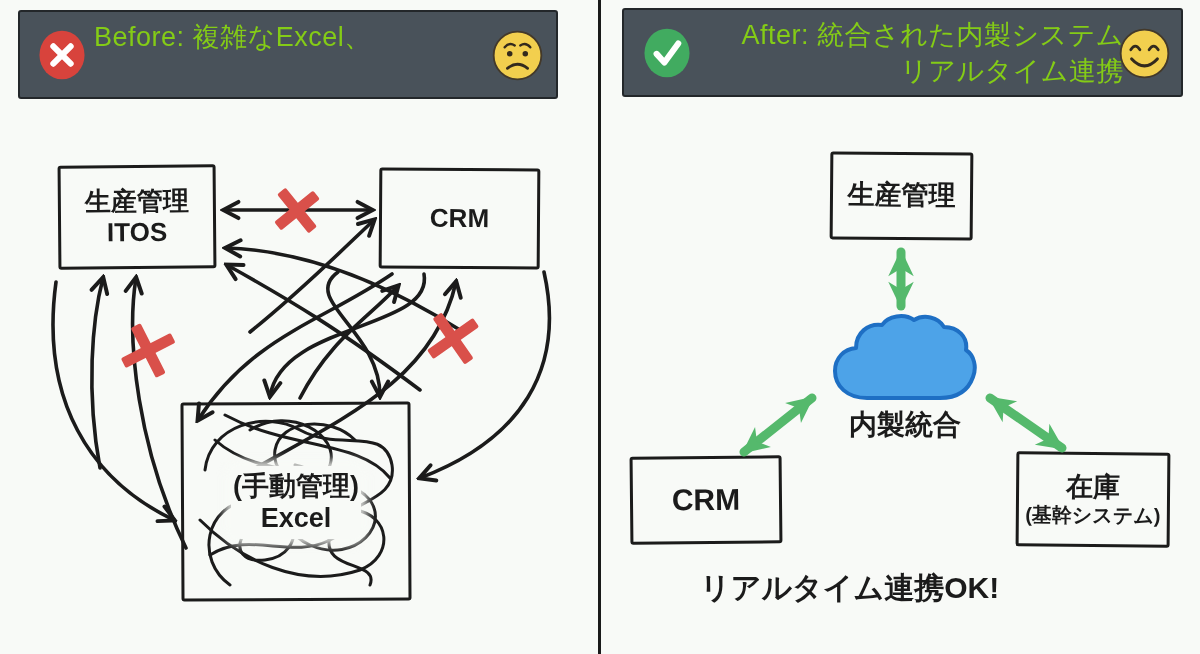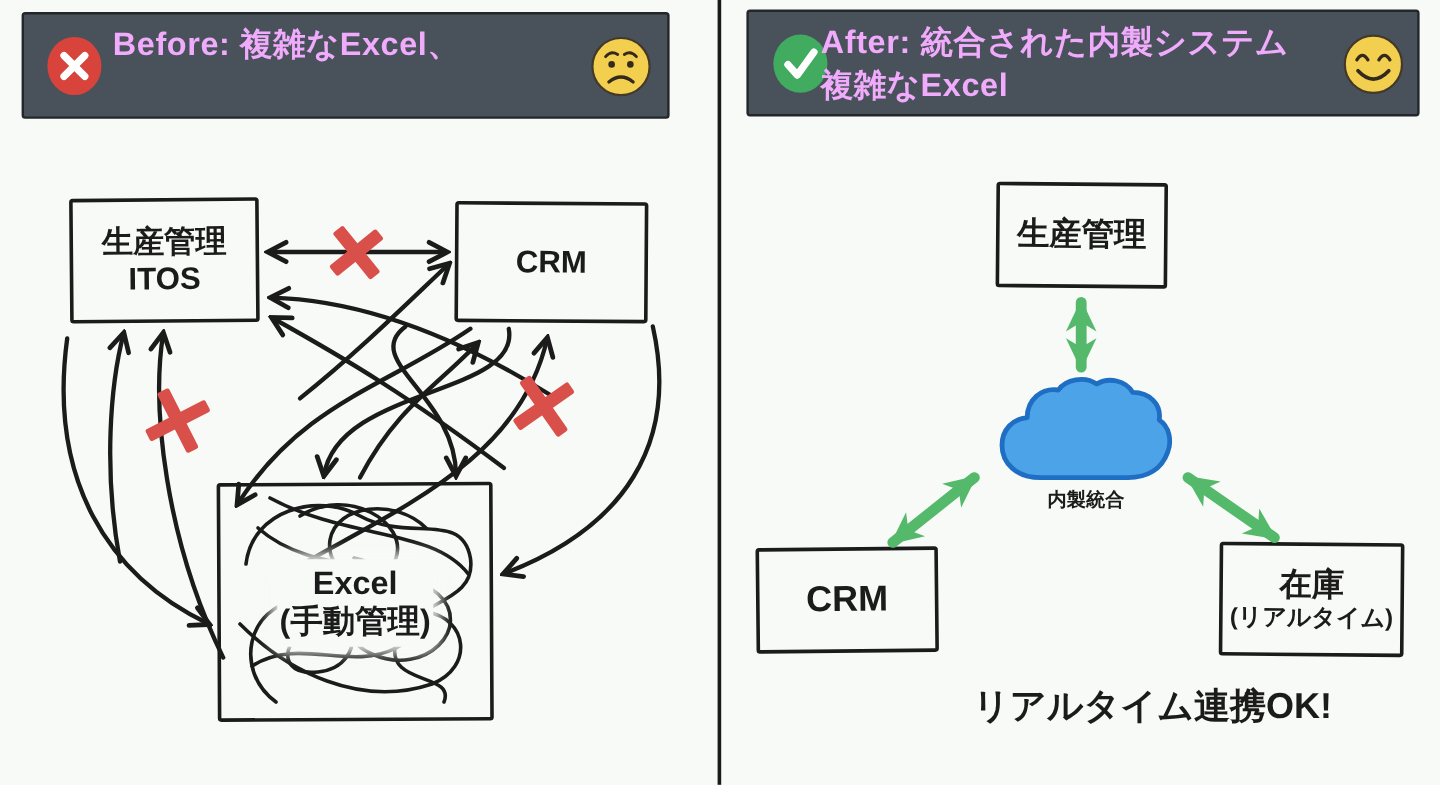--- a/index.html
+++ b/index.html
@@ -19,26 +19,26 @@
   
   .hdr {
     position:absolute; height:89px;
     background:#49525a;
     border:2px solid #23272a;
     border-radius:3px;
   }
   .hdr-left { left:18px; top:10px; width:540px; }
   .hdr-right { left:622px; top:8px; width:561px; }
   .hdr-title {
-    position:absolute; color:#f0abfc; font-weight:bold; font-size:27px;
+    position:absolute; color:#84cc16; font-weight:normal; font-size:27px;
     line-height:1.32; letter-spacing:0.5px; white-space:nowrap;
   }
   .hdr-title-left { left:74px; top:8px; text-align:left; }
   .hdr-title-left .line2 { padding-left:34px; }
-  .hdr-title-right { left:60px; top:8px; width:440px; text-align:left; }
+  .hdr-title-right { left:60px; top:8px; width:440px; text-align:right; }
   .badge { position:absolute; width:52px; height:52px; top:17px; }
   .badge-left { left:16px; }
   .badge-right { left:17px; }
   .emoji { position:absolute; width:55px; height:55px; top:16px; }
   .emoji-left { left:470px; }
   .emoji-right { left:493px; }
   
   .sketch-box {
     position:absolute;
     border:3px solid #1b1b1b;
@@ -70,25 +70,25 @@
   }
   .cross .b1 { transform:rotate(45deg); }
   .cross .b2 { transform:rotate(-45deg); }
   .cross-top   { left:272px; top:186px; width:50px; height:50px; transform:rotate(6deg); }
   .cross-left  { left:120px; top:323px; width:56px; height:56px; transform:rotate(18deg); }
   .cross-right { left:425px; top:311px; width:56px; height:56px; transform:rotate(10deg); }
   
   .cloud-svg { position:absolute; left:831px; top:314px; width:146px; height:90px; z-index:1; }
   .cloud-label {
     position:absolute; left:795px; top:408px; width:220px; z-index:3;
-    text-align:center; font-weight:bold; font-size:16px; line-height:1.2;
+    text-align:center; font-weight:bold; font-size:28px; line-height:1.2;font-family:Liberation Serif, serif;
   }
   .footer-text {
     position:absolute; left:700px; top:568px; width:410px;
-    text-align:right; font-weight:bold; font-size:30px;
+    text-align:left; font-weight:bold; font-size:30px;
   }
   
   .arrows-svg {
     position:absolute; left:0; top:0; width:1200px; height:654px;
     z-index:2; pointer-events:none;
   }
 </style>
 </head>
 <body>
 
@@ -112,64 +112,64 @@
   </svg>
 </div>
 
 <div class="hdr hdr-right">
   <svg class="badge badge-right" viewBox="0 0 60 60">
     <ellipse cx="30" cy="30" rx="26" ry="28" fill="#41ab60"></ellipse>
     <path d="M18 31 L27 41 L43 19" stroke="#fff" stroke-width="7" fill="none" stroke-linecap="round" stroke-linejoin="round"></path>
   </svg>
   <div class="hdr-title hdr-title-right">
     <div class="line1">After: 統合された内製システム</div>
-    <div class="line2">複雑なExcel</div>
+    <div class="line2">リアルタイム連携</div>
   </div>
   <svg class="emoji emoji-right" viewBox="0 0 60 60">
     <circle cx="30" cy="30" r="26" fill="#f2cf4e" stroke="#43392a" stroke-width="2"></circle>
     <path d="M15 26 Q20 18 25 26" stroke="#332a1d" stroke-width="3" fill="none" stroke-linecap="round"></path>
     <path d="M35 26 Q40 18 45 26" stroke="#332a1d" stroke-width="3" fill="none" stroke-linecap="round"></path>
     <path d="M16 36 Q30 51 44 36" stroke="#332a1d" stroke-width="3.4" fill="none" stroke-linecap="round"></path>
   </svg>
 </div>
 
 <div class="sketch-box box-itos">
   <div>生産管理</div>
   <div>ITOS</div>
 </div>
 
 <div class="sketch-box box-sf">
   <div>CRM</div>
 </div>
 
 <div class="sketch-box box-excel"></div>
 <div class="excel-label">
+  <div>(手動管理)</div>
   <div>Excel</div>
-  <div>(手動管理)</div>
 </div>
 
 <div class="sketch-box box-prod-r">
   <div>生産管理</div>
 </div>
 
 <svg class="cloud-svg" viewBox="0 0 146 90">
   <path d="M36,84 C16,84 4,72 4,57 C4,44 13,35 25,34 C25,19 37,9 51,11 C57,2 73,-1 83,6 C93,0 107,3 113,13 C127,13 137,23 135,36 C143,41 146,53 142,63 C137,77 125,84 109,84 Z" fill="#4da3e8" stroke="#1e6fc4" stroke-width="4" stroke-linejoin="round"></path>
 </svg>
 
 <div class="cloud-label">
   <div>内製統合</div>
 </div>
 
 <div class="sketch-box box-crm-r">
   <div>CRM</div>
 </div>
 
 <div class="sketch-box box-inv-r">
   <div>在庫</div>
-  <div class="sub">(リアルタイム)</div>
+  <div class="sub">(基幹システム)</div>
 </div>
 
 <div class="footer-text">リアルタイム連携OK!</div>
 
 <svg class="arrows-svg" viewBox="0 0 1200 654">
   <defs>
     <marker id="ah" viewBox="0 0 12 12" refX="10" refY="6" markerWidth="6" markerHeight="6" orient="auto-start-reverse">
       <path d="M2,1.5 L10.5,6 L2,10.5" fill="none" stroke="#1b1b1b" stroke-width="2.2" stroke-linecap="round"></path>
     </marker>
     <marker id="gh" viewBox="0 0 12 12" refX="10" refY="6" markerWidth="3.4" markerHeight="3.4" orient="auto-start-reverse">

